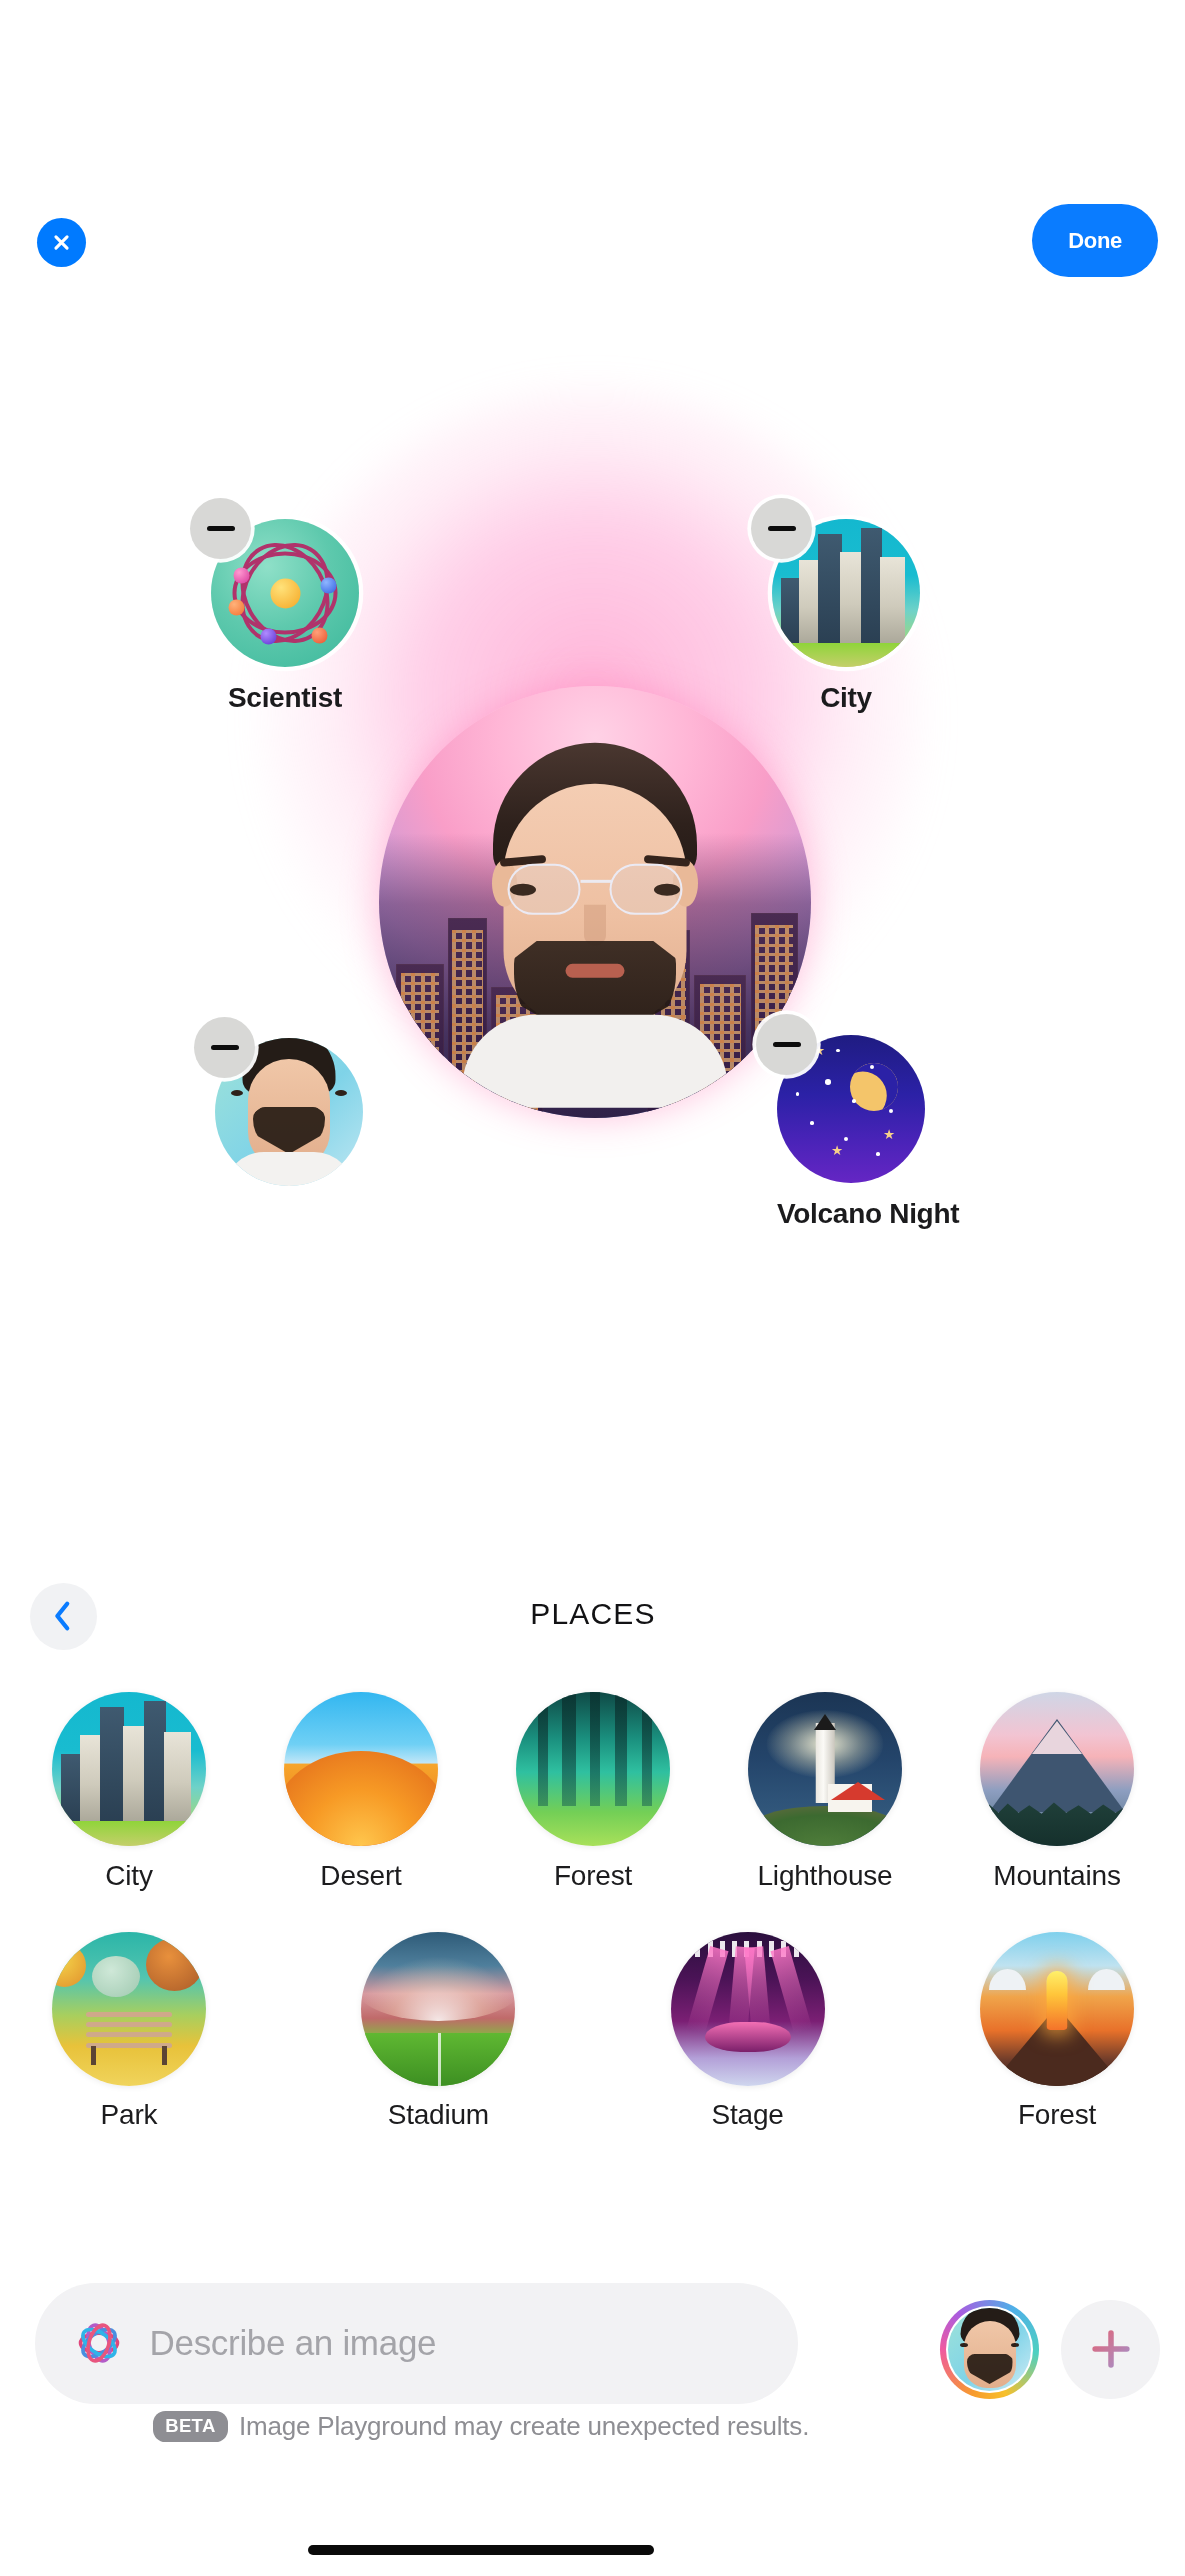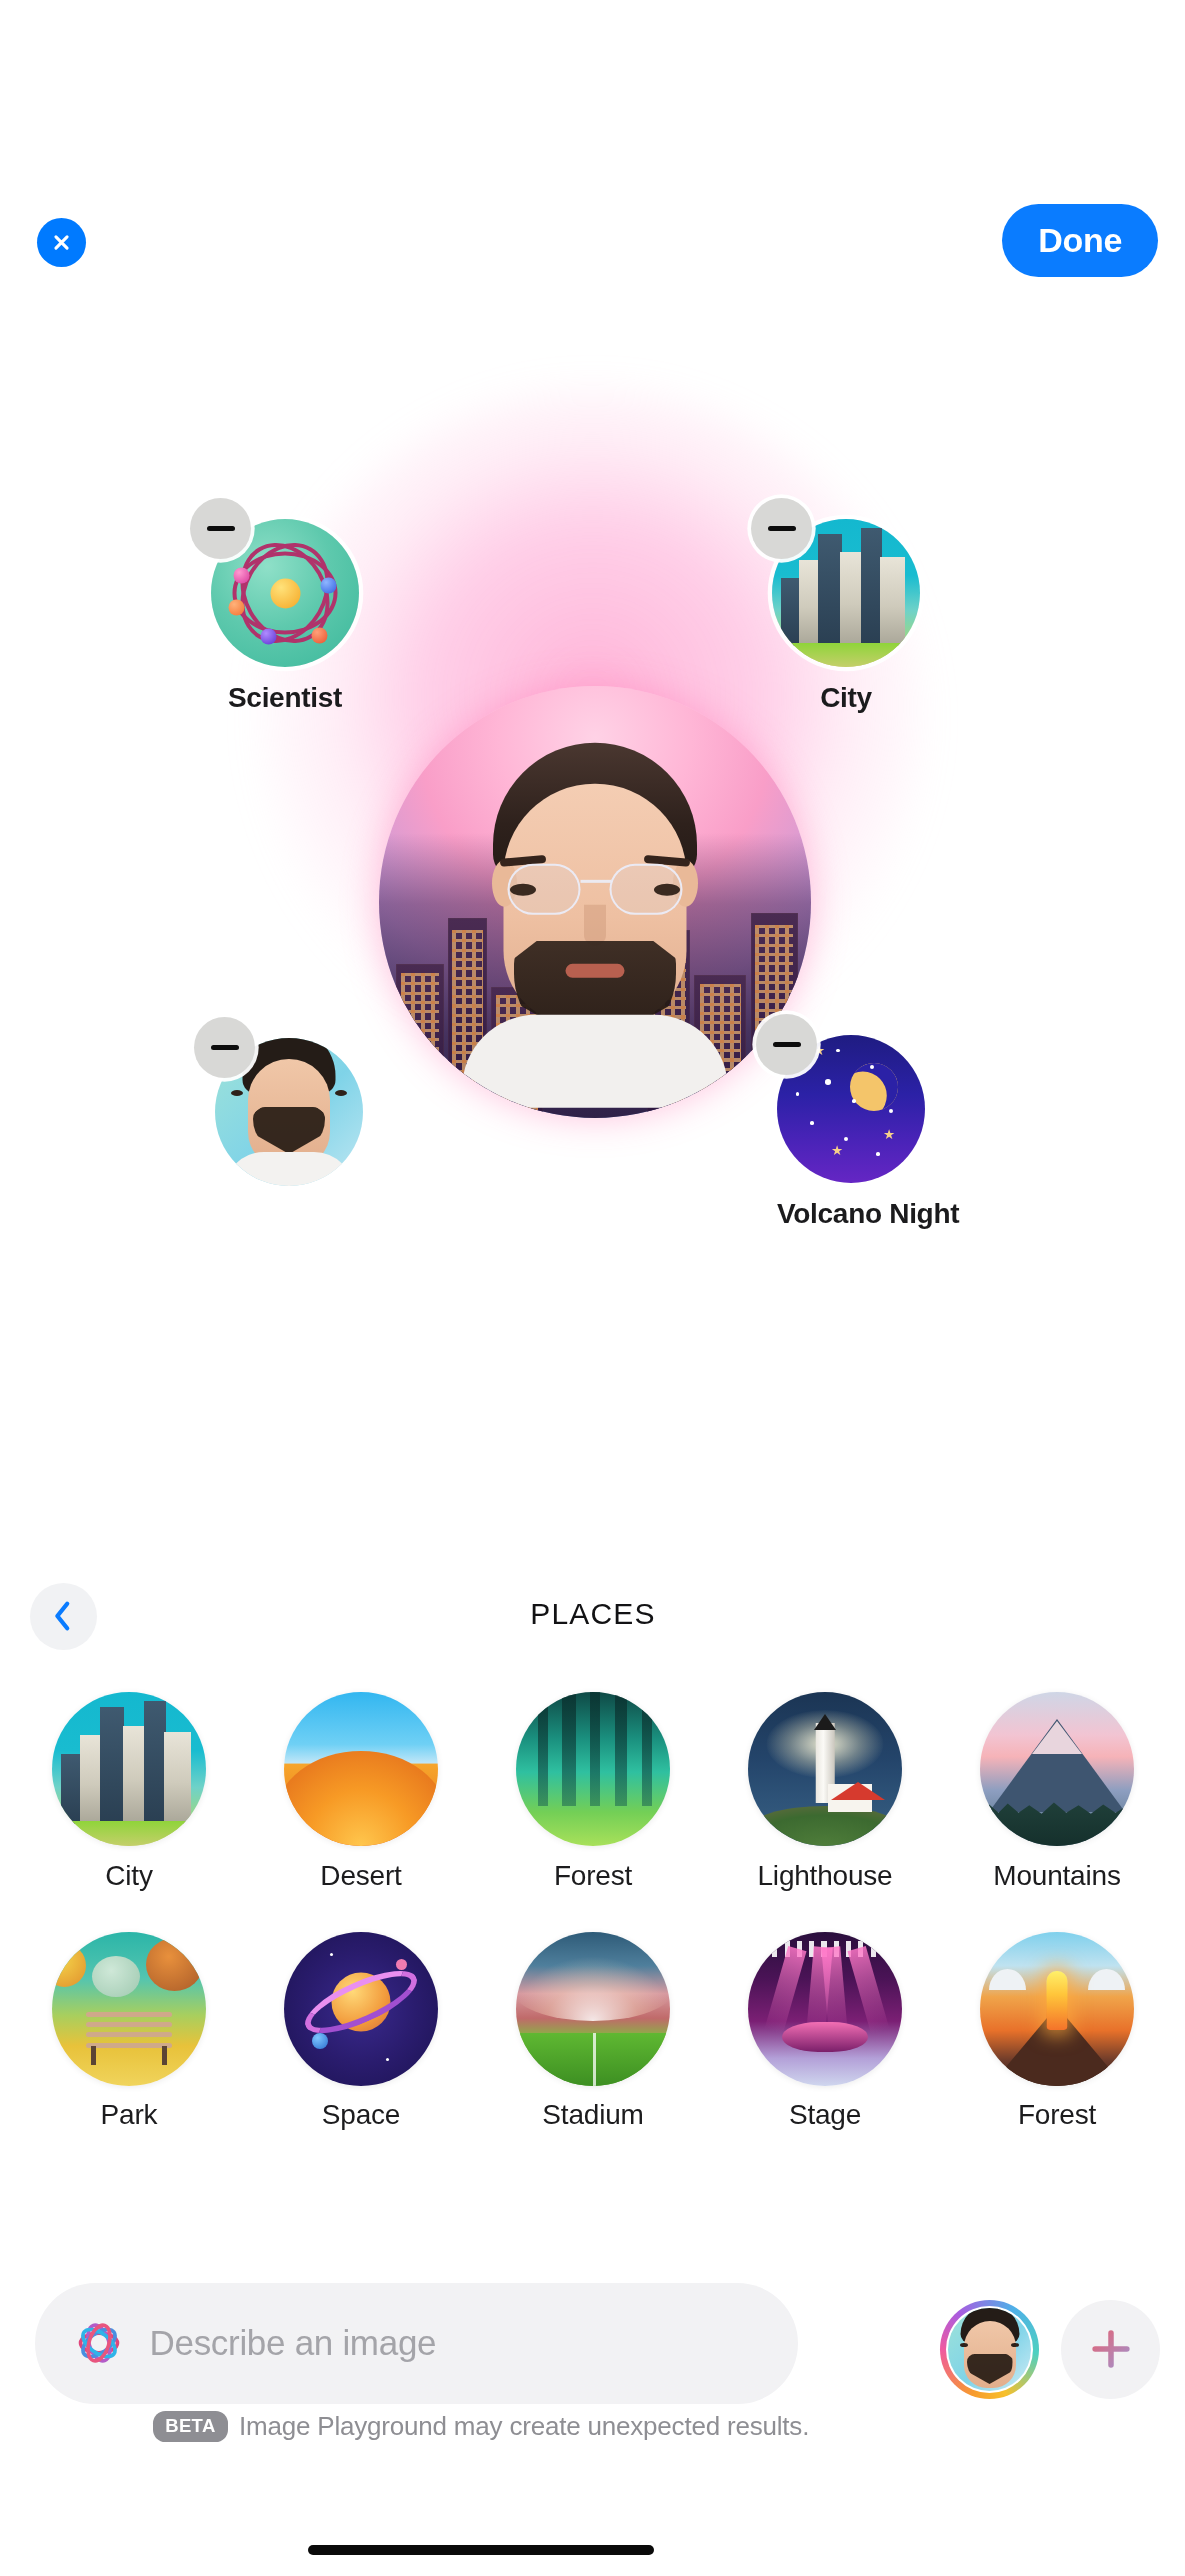--- a/index.html
+++ b/index.html
@@ -34,21 +34,21 @@
   }
   .close-btn svg { display:block; }
   .done-btn {
     position: absolute;
     right: 28px; top: 0px;
     height: 73px;
     padding: 0 36px;
     border-radius: 37px;
     background: #0a7cff;
     color: #ffffff;
-    font-size: 34px;
+    font-size: 22px;
     font-weight: 700;
     letter-spacing: -0.3px;
     display: flex; align-items: center; justify-content: center;
     cursor: pointer;
   }
 
   
   .canvas {
     position: absolute;
     top: 309px; left: 0;
@@ -620,33 +620,20 @@
               <div class="slat" style="top:20px;"></div>
               <div class="slat" style="top:31px;"></div>
               <div class="leg" style="left:6%;"></div>
               <div class="leg" style="right:6%;"></div>
             </div>
           </div>
         </div>
         <div class="tlabel">Park</div>
       </div>
 
-      <div class="tile">
-        <div class="thumb">
-          <div class="a-space">
-            <div class="planet"></div>
-            <div class="ring"></div>
-            <div class="star" style="right:20%; top:18%; width:11px; height:11px; background:#f07bb0;"></div>
-            <div class="star" style="left:18%; bottom:24%; width:16px; height:16px; background:radial-gradient(circle at 35% 30%,#7fc6ff,#2a6fd0);"></div>
-            <div class="star" style="left:30%; top:14%; width:3.1px; height:3.1px;"></div>
-            <div class="star" style="left:66%; bottom:16%; width:3.1px; height:3.1px;"></div>
-          </div>
-        </div>
-        <div class="tlabel">Space</div>
-      </div>
 
       <div class="tile">
         <div class="thumb">
           <div class="a-stadium">
             <div class="st-arc"></div>
             <div class="st-field"></div>
             <div class="st-line"></div>
           </div>
         </div>
         <div class="tlabel">Stadium</div>

